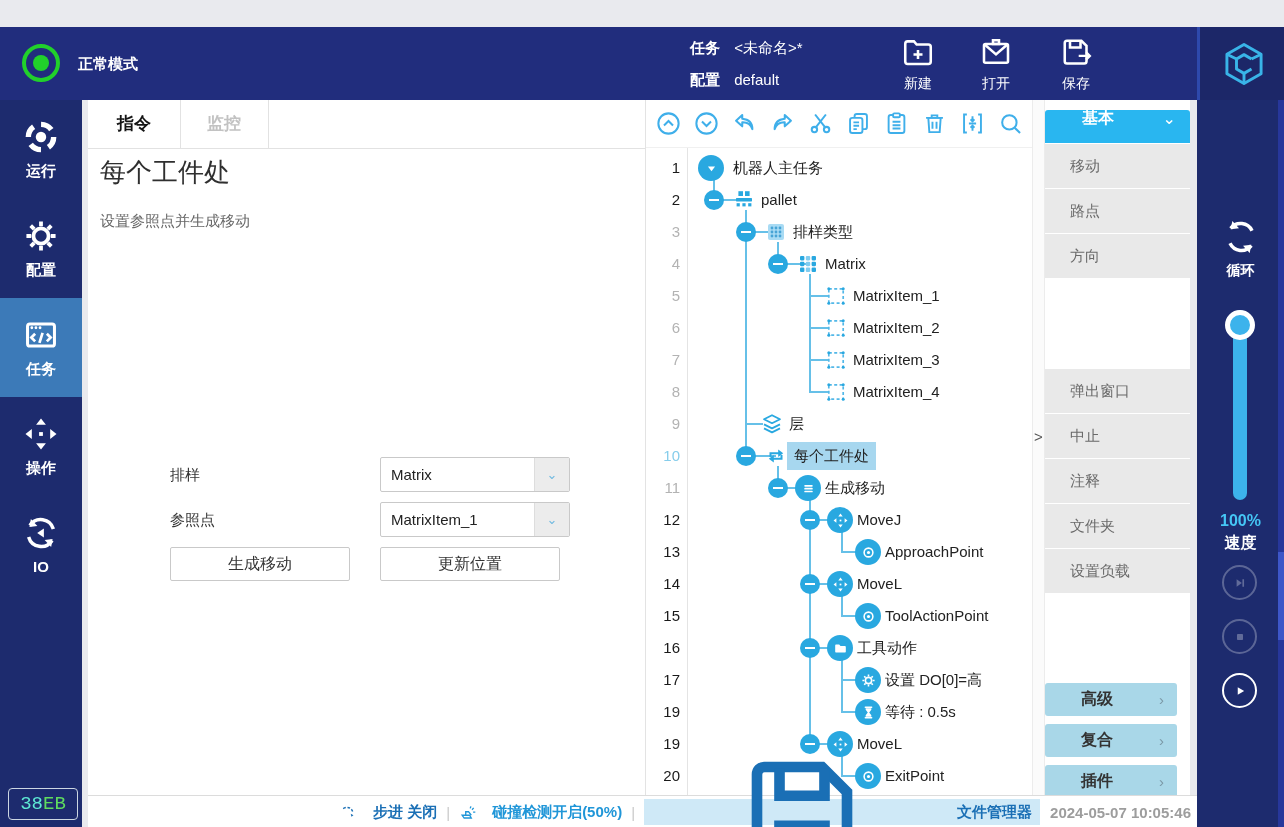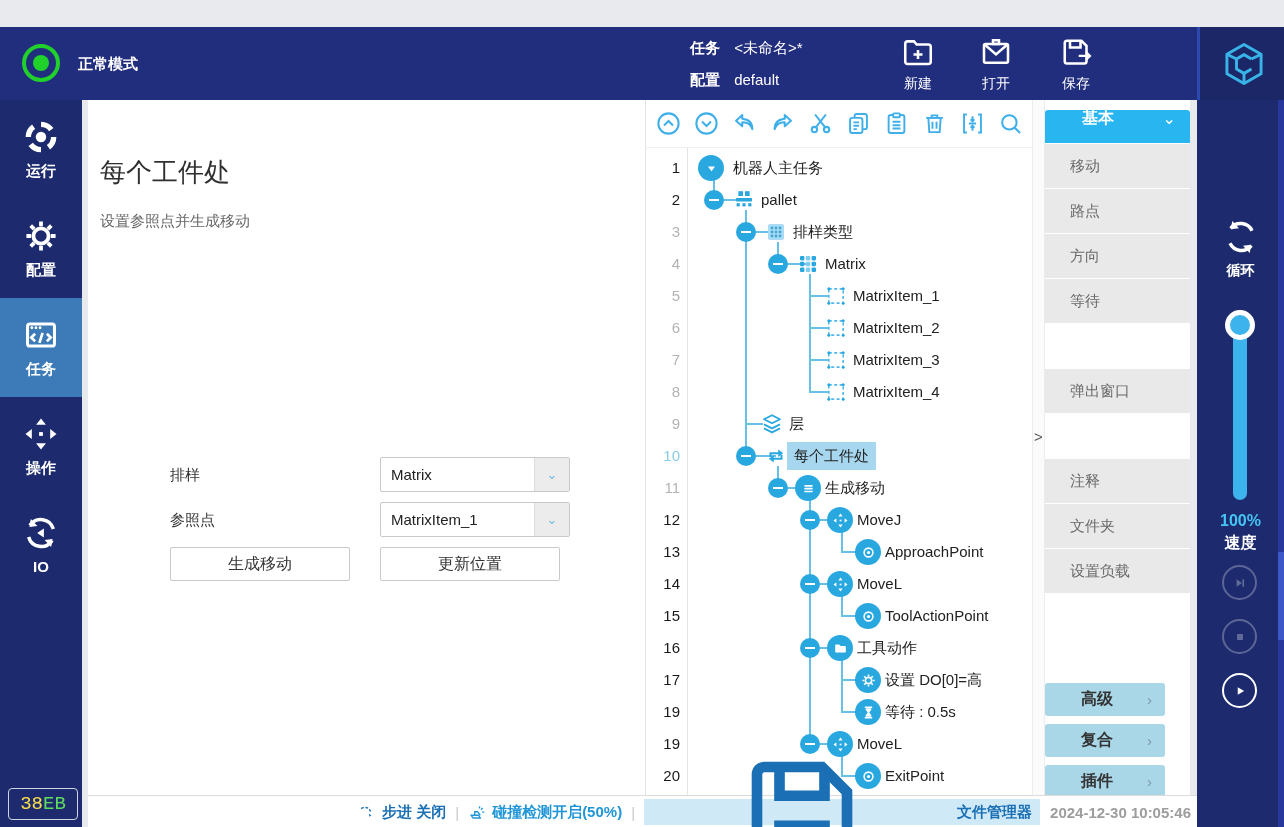--- a/index.html
+++ b/index.html
@@ -27,21 +27,21 @@
          display:flex;align-items:center;justify-content:center;}
   .hlogo svg{width:50px;height:50px;}
   
   .lsb{position:absolute;left:0;top:100px;width:82px;height:727px;background:#1d2b6e;}
   .lsb-item{position:absolute;left:0;width:82px;height:99px;text-align:center;color:#fff;cursor:pointer;}
   .lsb-item.active{background:#3c7ab8;}
   .lsb-item svg{width:38px;height:38px;margin-top:18px;}
   .lsb-item .llab{font-size:15px;font-weight:bold;margin-top:2px;}
   .codebox{position:absolute;left:8px;top:688px;width:68px;height:30px;border:1px solid #ccd6e2;border-radius:4px;
            text-align:center;line-height:30px;font-size:19px;font-family:"Liberation Mono",monospace;}
-  .codebox .c1{color:#fde047;} .codebox .c2{color:#5fdc5f;font-family:Liberation Mono, monospace;}
+  .codebox .c1{color:#5eead4;} .codebox .c2{color:#5fdc5f;font-family:Liberation Mono, monospace;}
   
   .main{position:absolute;left:88px;top:100px;width:557px;height:695px;background:#fff;}
   .tabbar{position:absolute;left:0;top:0;width:557px;height:48px;border-bottom:1px solid #e2e2e2;}
   .tab{position:absolute;top:0;height:48px;line-height:48px;text-align:center;font-size:17px;font-weight:bold;
        border-right:1px solid #e2e2e2;cursor:pointer;}
   .tab.t0{left:0;width:92px;color:#141414;}
   .tab.t1{left:92px;width:88px;color:#c2c2c2;}
   .m-title{position:absolute;left:12px;top:55px;font-size:26px;color:#2f2f2f;}
   .m-sub{position:absolute;left:12px;top:112px;font-size:15px;color:#666;}
   .f-lab{position:absolute;left:82px;height:35px;line-height:35px;font-size:15px;color:#333;}
@@ -74,21 +74,21 @@
   .split{position:absolute;left:1032px;top:100px;width:13px;height:695px;background:#fbfbfb;
          border-left:1px solid #ececec;border-right:1px solid #ececec;box-sizing:border-box;}
   .split span{position:absolute;left:1px;top:328px;color:#555;font-size:15px;cursor:pointer;}
   
   .rlist{position:absolute;left:1045px;top:100px;width:145px;height:697px;background:#fff;}
   .rl-head{position:absolute;left:0;top:10px;width:145px;height:33px;background:#29b6f0;border-radius:3px 3px 0 0;
            color:#fff;font-size:16px;font-weight:bold;display:flex;align-items:center;box-sizing:border-box;
            padding:0 14px 16px 37px;justify-content:space-between;cursor:pointer;}
   .rl-item{position:absolute;left:0;width:145px;height:44px;background:#e9e9e9;color:#6a6a6a;font-size:15px;
            display:flex;align-items:center;padding-left:25px;box-sizing:border-box;cursor:pointer;}
-  .rl-group{position:absolute;left:0;width:120px;height:33px;background:#a9d7e8;border-radius:3px;color:#333;
+  .rl-group{position:absolute;left:0;width:132px;height:33px;background:#a9d7e8;border-radius:3px;color:#333;
            font-size:16px;font-weight:bold;display:flex;align-items:center;justify-content:space-between;
            padding:0 13px 0 36px;box-sizing:border-box;cursor:pointer;}
   .rl-group .gch{color:#7b98a6;font-weight:normal;font-size:15px;}
   
   .rsb{position:absolute;left:1197px;top:100px;width:87px;height:727px;background:#1d2b6e;}
   .rsb-item{position:absolute;left:0;width:87px;text-align:center;color:#fff;cursor:pointer;}
   .rsb-item svg{width:40px;height:40px;}
   .rsb-item .rlab{font-size:14px;font-weight:bold;margin-top:1px;}
   .sl-track{position:absolute;left:36px;top:210px;width:14px;height:190px;background:#3cb3ec;border-radius:7px;cursor:pointer;}
   .sl-thumb{position:absolute;left:28px;top:210px;width:20px;height:20px;border:5px solid #fff;border-radius:50%;
@@ -97,21 +97,21 @@
   .speed-lab{position:absolute;left:0;top:433px;width:87px;text-align:center;color:#fff;font-size:16px;font-weight:bold;}
   .tbtn{position:absolute;left:25px;width:31px;height:31px;border:2.5px solid rgba(255,255,255,.28);border-radius:50%;
         display:flex;align-items:center;justify-content:center;color:rgba(255,255,255,.3);cursor:pointer;}
   .tbtn svg{width:18px;height:18px;}
   .tbtn.play{border-color:#fff;color:#fff;}
   .edge{position:absolute;right:0;top:0;width:6px;height:727px;background:#27379b;}
   .edge i{position:absolute;left:0;width:6px;top:452px;height:88px;background:#3d56c8;}
   
   .sbar{position:absolute;left:88px;top:795px;width:1109px;height:32px;background:#fff;border-top:1px solid #dcdcdc;
         display:flex;align-items:center;justify-content:flex-end;font-size:15px;font-weight:bold;}
-  .sb-item{display:flex;gap:5px;color:#1a6fb5;cursor:pointer;}
+  .sb-item{display:flex;gap:14px;color:#1a6fb5;cursor:pointer;}
   .sb-item svg{width:19px;height:19px;}
   .sb-sep{color:#c9c9c9;margin:0 9px;font-weight:normal;}
   .sb-coll{color:#2096d8;}
   .sb-chip{background:#cfe9f7;height:26px;display:flex;align-items:center;gap:5px;padding:0 8px;color:#1a6fb5;cursor:pointer;}
   .sb-date{color:#9d9d9d;padding:0 6px 0 10px;cursor:default;}
 </style>
 </head>
 <body>
 
 <svg width="0" height="0" style="position:absolute">
@@ -459,20 +459,24 @@
     <div class="lsb-item" style="top:396px">
       <svg>
           <use href="#s-io"></use>
         </svg>
       <div class="llab">IO</div>
     </div>
     <div class="codebox"><span class="c1">38</span><span class="c2">EB</span></div>
   </div>
 
   <div class="main">
+    <div class="tabbar">
+      <div class="tab t0">指令</div>
+      <div class="tab t1">监控</div>
+    </div>
     <div class="m-title">每个工件处</div>
     <div class="m-sub">设置参照点并生成移动</div>
 
     <div class="f-lab" style="top:357px">排样</div>
     <div class="f-sel" style="top:357px">
       <span>Matrix</span>
       <span class="chev" style="line-height:33px">⌄</span>
     </div>
     <div class="f-lab" style="top:402px">参照点</div>
     <div class="f-sel" style="top:402px">
@@ -689,22 +693,22 @@
   </div>
 
   <div class="rlist">
     <div class="rl-head">
       <span>基本</span>
       <span style="font-weight:normal">⌄</span>
     </div>
     <div class="rl-item" style="top:44px">移动</div>
     <div class="rl-item" style="top:89px">路点</div>
     <div class="rl-item" style="top:134px">方向</div>
-    <div class="rl-item" style="top:179px">等待</div>
     <div class="rl-item" style="top:269px">弹出窗口</div>
+    <div class="rl-item" style="top:314px">中止</div>
     <div class="rl-item" style="top:359px">注释</div>
     <div class="rl-item" style="top:404px">文件夹</div>
     <div class="rl-item" style="top:449px">设置负载</div>
     <div class="rl-group" style="top:583px">
       <span>高级</span>
         <span class="gch">›</span>
     </div>
     <div class="rl-group" style="top:624px">
       <span>复合</span>
         <span class="gch">›</span>
@@ -760,16 +764,16 @@
         </svg>
       <span>碰撞检测开启(50%)</span>
     </div>
     <span class="sb-sep">|</span>
     <div class="sb-chip">
       <svg>
           <use href="#s-fm"></use>
         </svg>
       <span>文件管理器</span>
     </div>
-    <span class="sb-date">2024-12-30 10:05:46</span>
+    <span class="sb-date">2024-05-07 10:05:46</span>
   </div>
 
 </div>
 
 </body></html>

